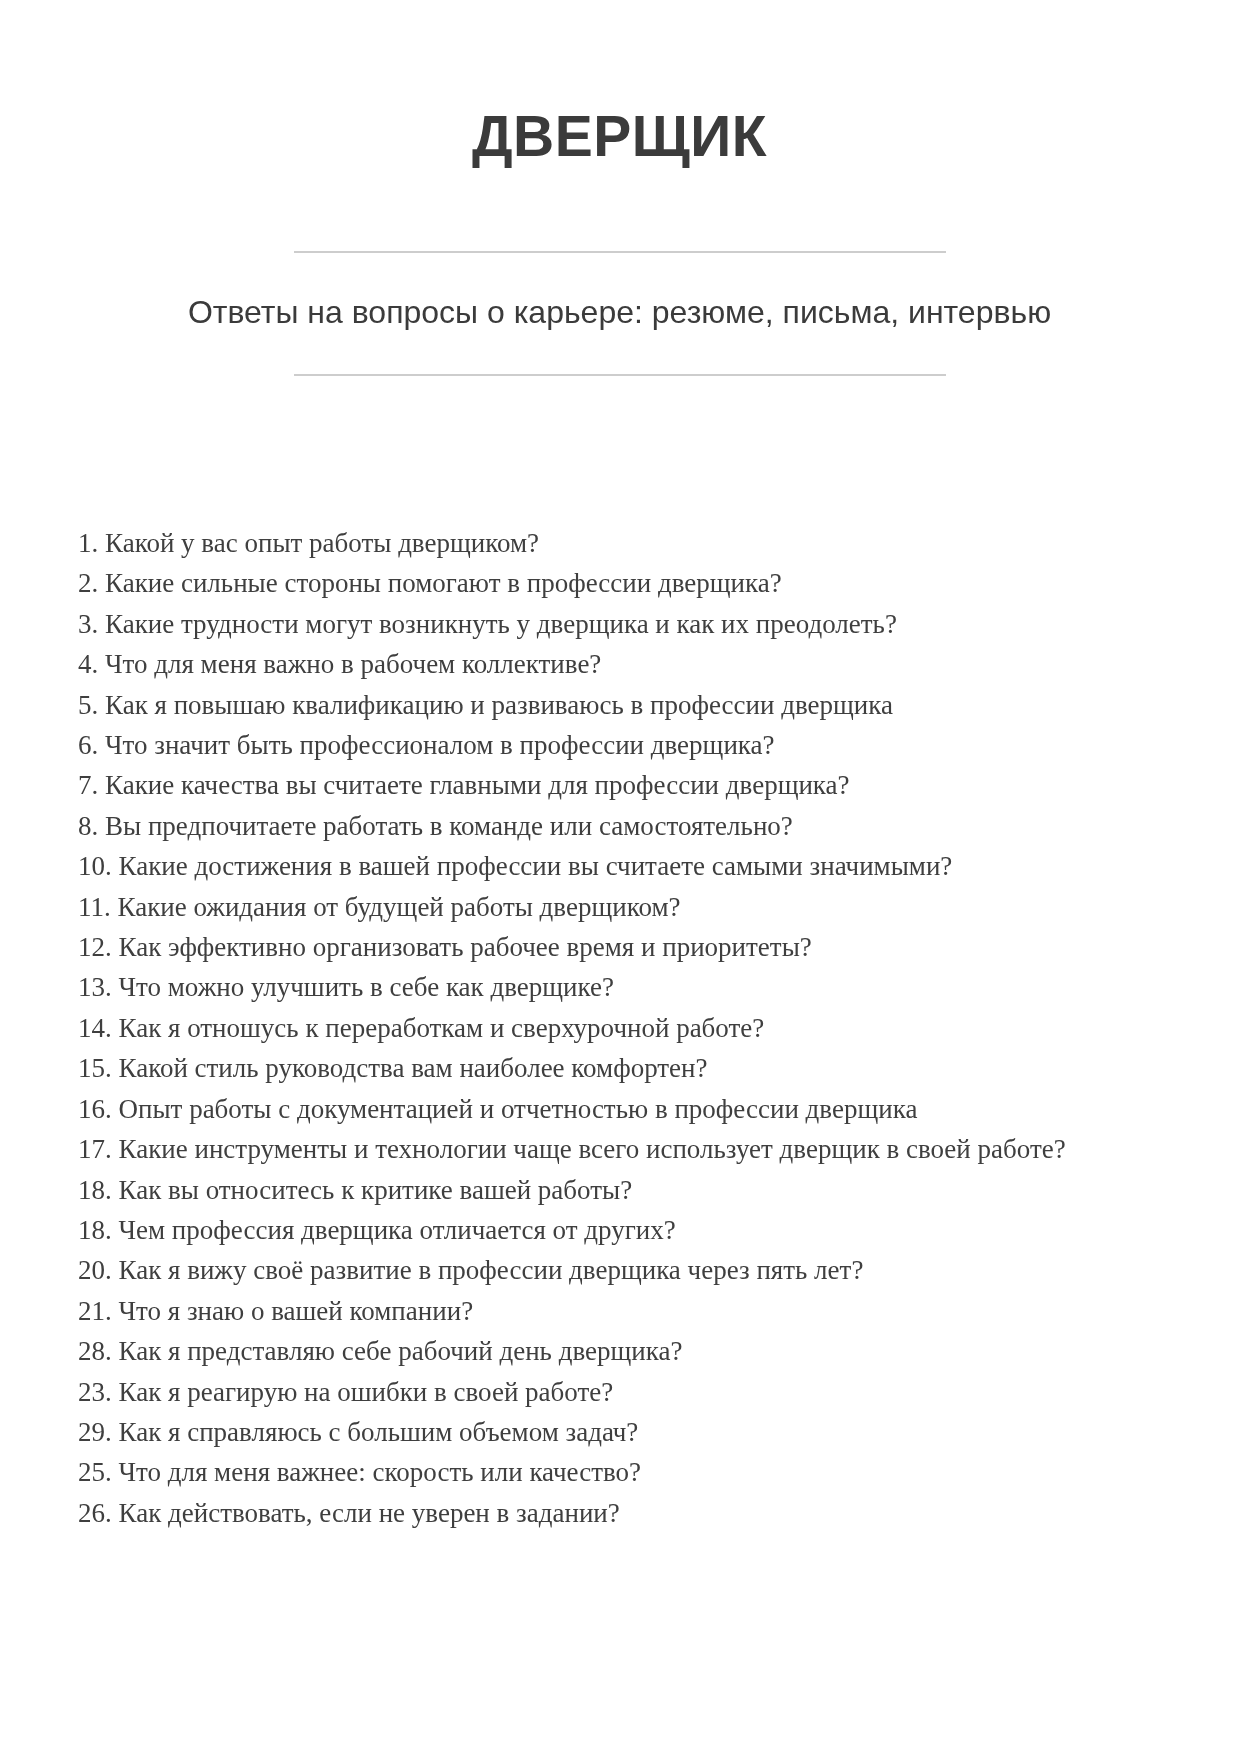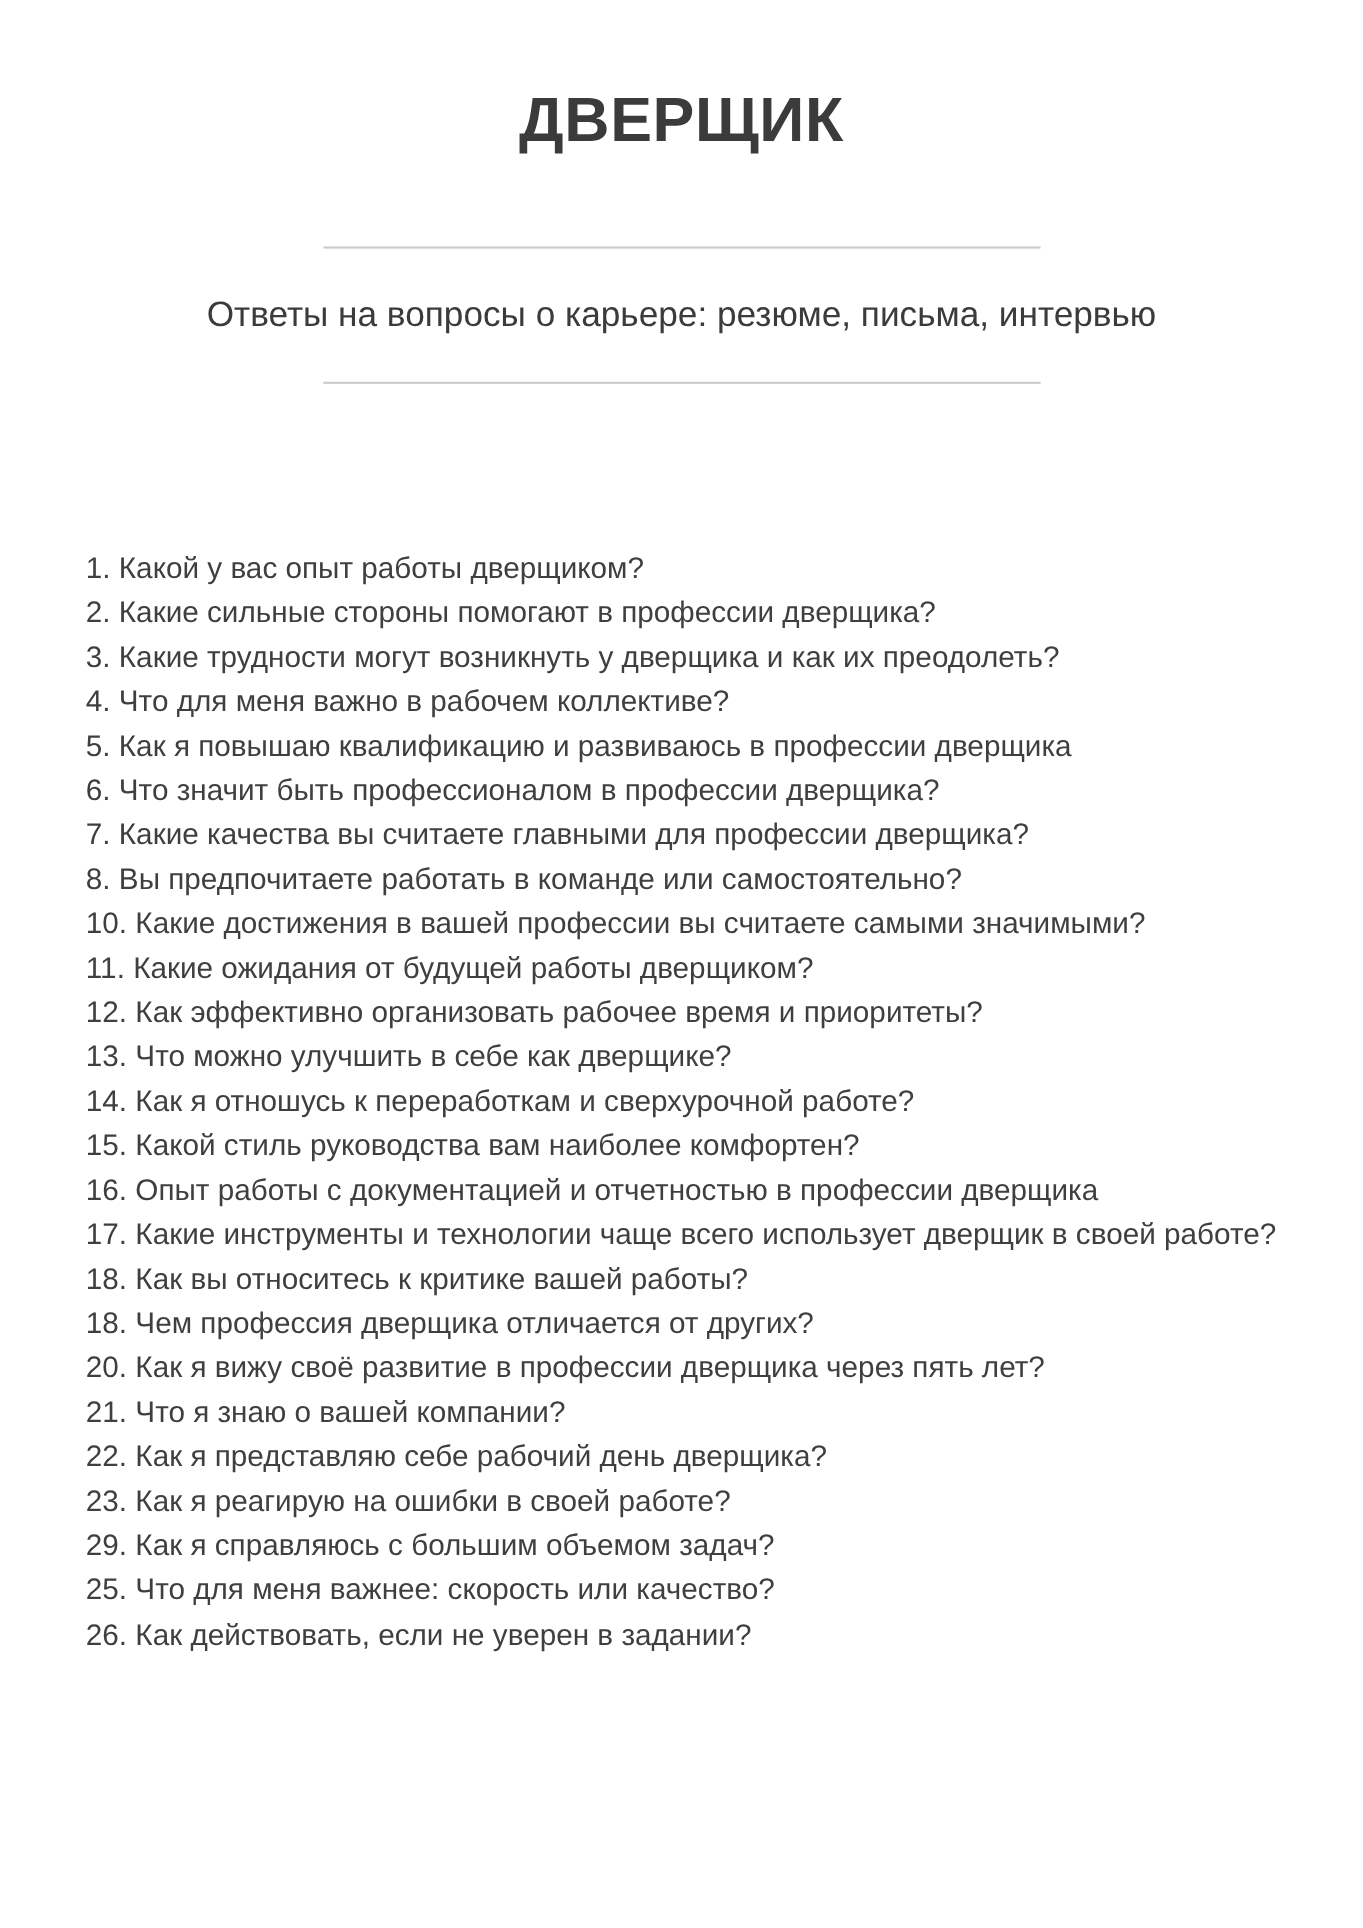--- a/index.html
+++ b/index.html
@@ -11,21 +11,21 @@
     position: relative;
     width: 1239px;
     height: 1753px;
     background: #ffffff;
     overflow: hidden;
     font-family: "Liberation Sans", sans-serif;
     color: #3b3b3b;
   }
   .title {
     margin: 0;
-    padding-top: 81px;
+    padding-top: 108px;
     text-align: center;
     font-size: 57px;
     font-weight: 700;
     line-height: 1;
     letter-spacing: 0.5px;
     color: #3b3b3b;
   }
   .divider {
     width: 652px;
     margin-left: auto;
@@ -48,20 +48,21 @@
     margin-top: 147px;
     padding-left: 78px;
     padding-right: 40px;
   }
   .question-item {
     font-size: 27px;
     line-height: 40.4px;
     font-weight: 400;
     color: #3f3f3f;
     white-space: nowrap;
+    font-family: Liberation Serif, serif;
   }
 </style>
 </head>
 <body>
 
 <div class="page">
   <h1 class="title">ДВЕРЩИК</h1>
 
   <div class="divider first"></div>
 
@@ -84,19 +85,19 @@
       <div class="question-item">12. Как эффективно организовать рабочее время и приоритеты?</div>
       <div class="question-item">13. Что можно улучшить в себе как дверщике?</div>
       <div class="question-item">14. Как я отношусь к переработкам и сверхурочной работе?</div>
       <div class="question-item">15. Какой стиль руководства вам наиболее комфортен?</div>
       <div class="question-item">16. Опыт работы с документацией и отчетностью в профессии дверщика</div>
       <div class="question-item">17. Какие инструменты и технологии чаще всего использует дверщик в своей работе?</div>
       <div class="question-item">18. Как вы относитесь к критике вашей работы?</div>
       <div class="question-item">18. Чем профессия дверщика отличается от других?</div>
       <div class="question-item">20. Как я вижу своё развитие в профессии дверщика через пять лет?</div>
       <div class="question-item">21. Что я знаю о вашей компании?</div>
-      <div class="question-item">22. Как я представляю себе рабочий день дверщика?</div>
+      <div class="question-item">28. Как я представляю себе рабочий день дверщика?</div>
       <div class="question-item">23. Как я реагирую на ошибки в своей работе?</div>
       <div class="question-item">29. Как я справляюсь с большим объемом задач?</div>
       <div class="question-item">25. Что для меня важнее: скорость или качество?</div>
       <div class="question-item">26. Как действовать, если не уверен в задании?</div>
     </div>
 </div>
 
 </body></html>

